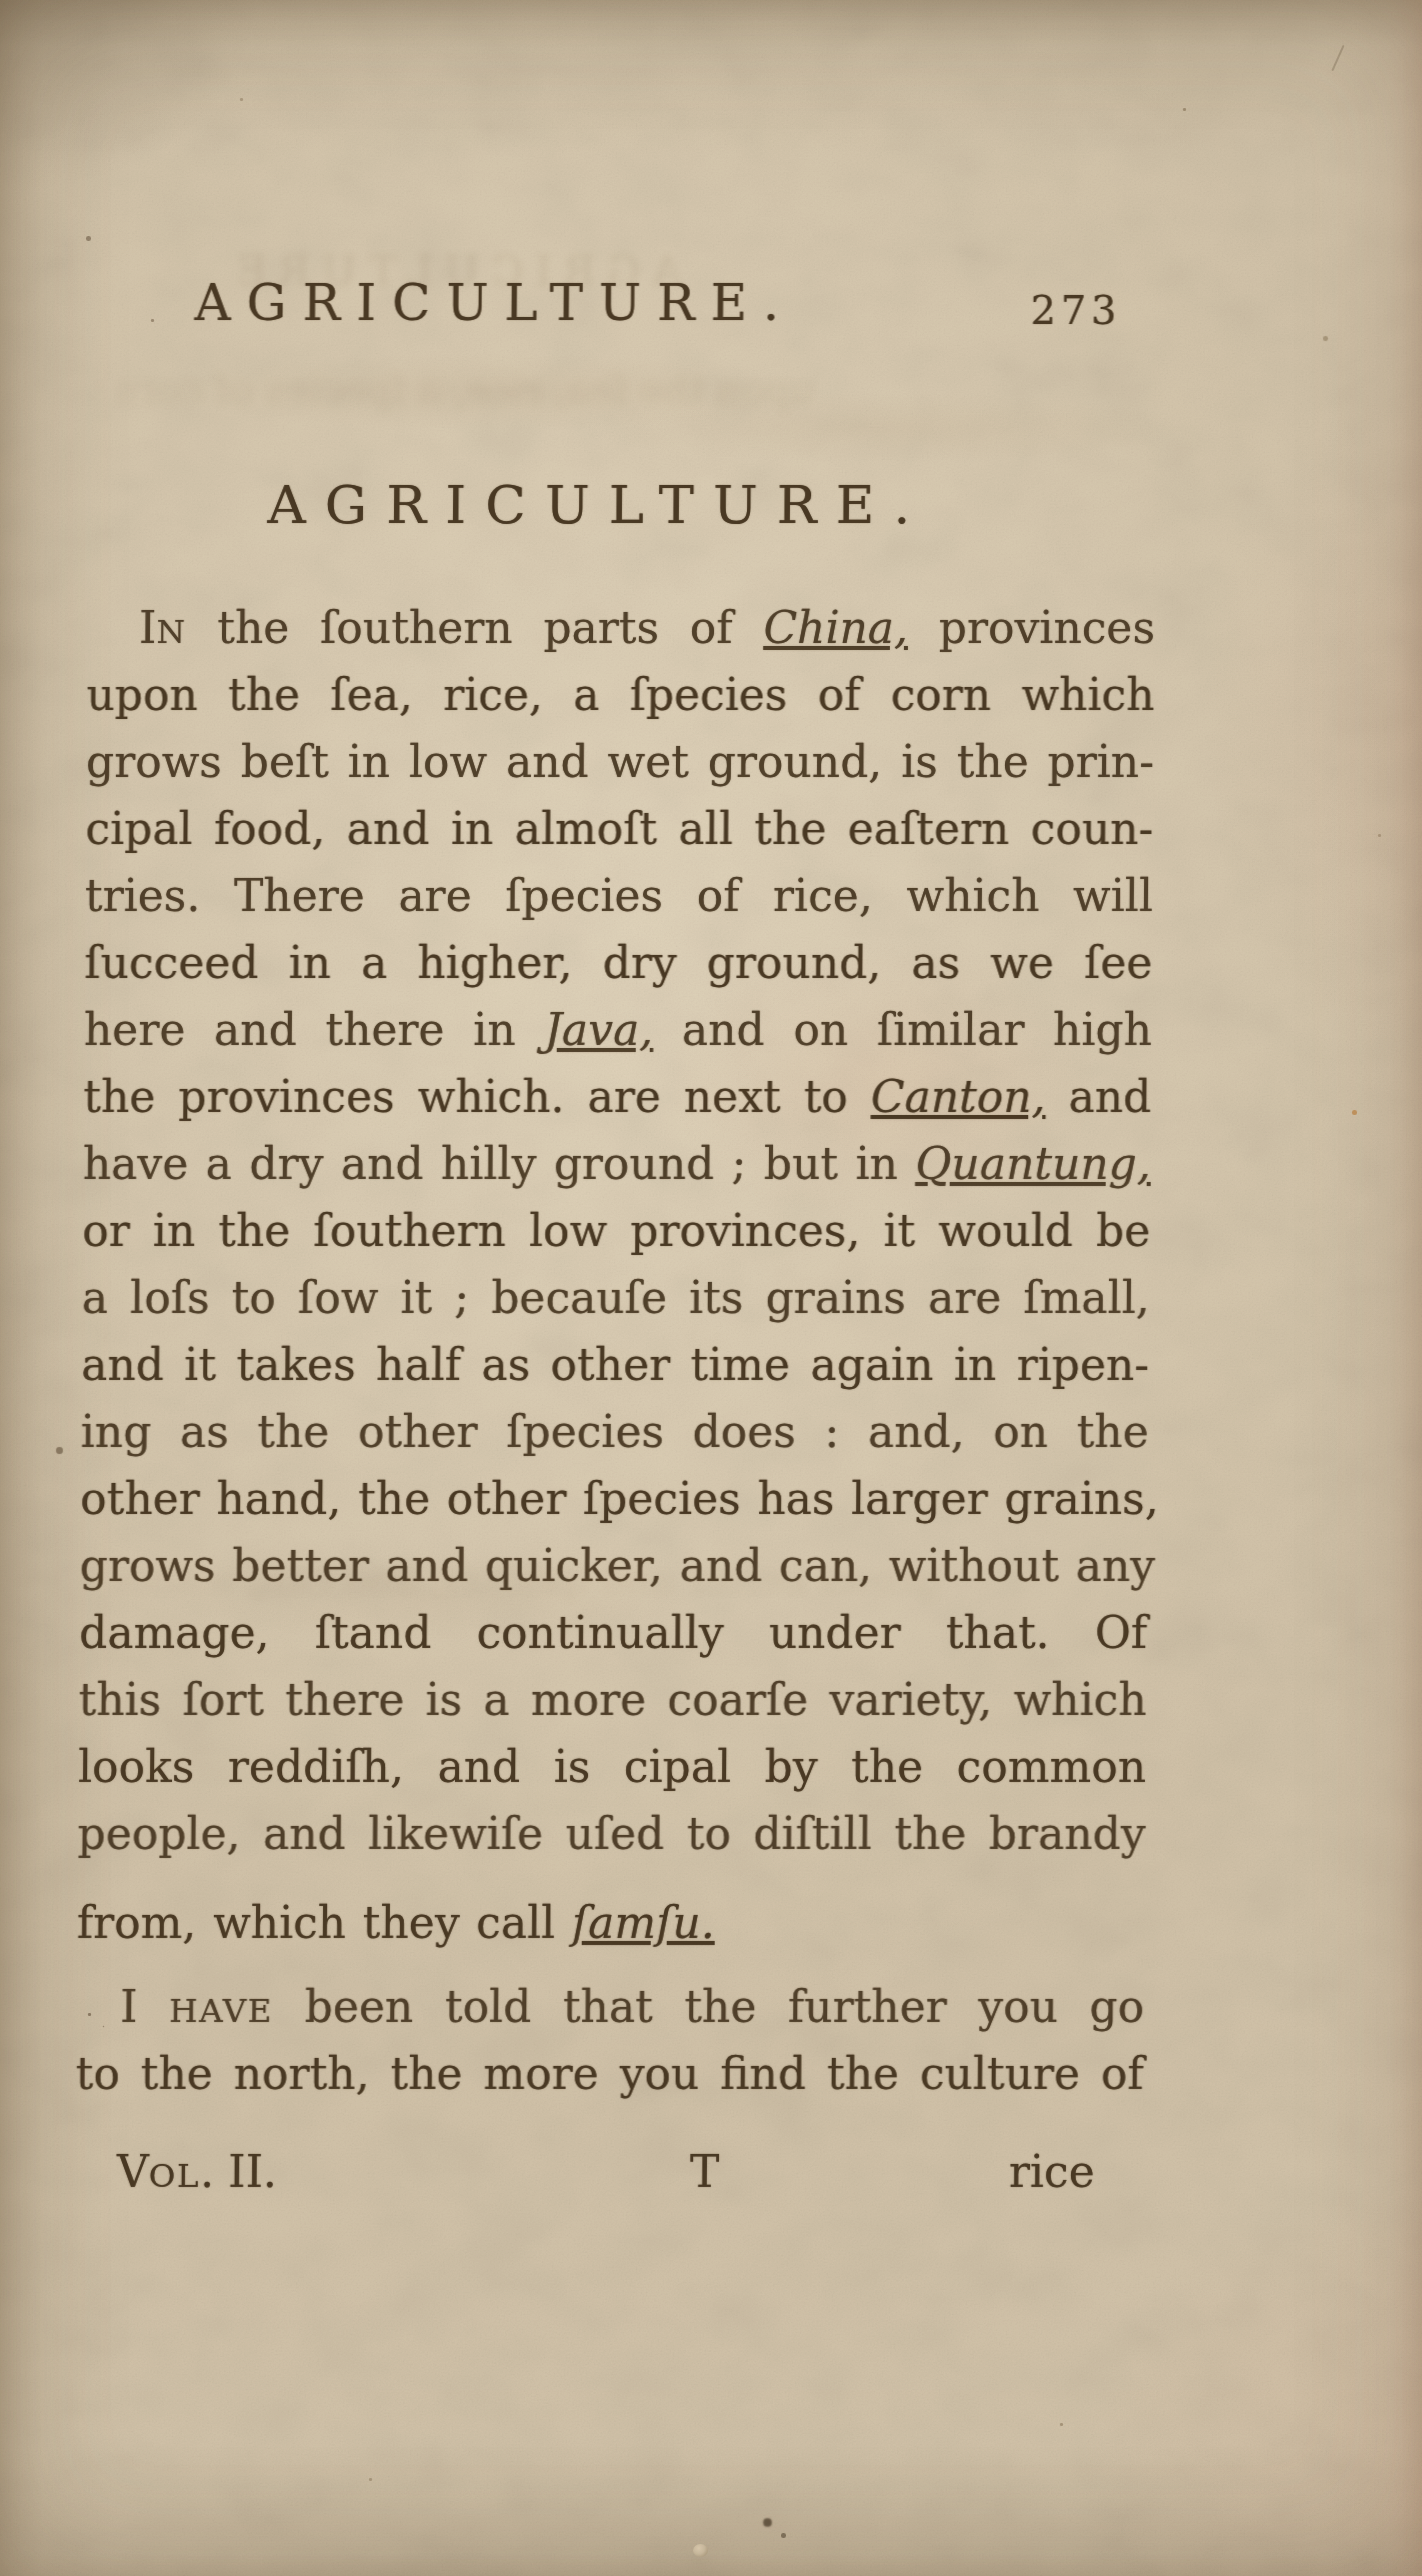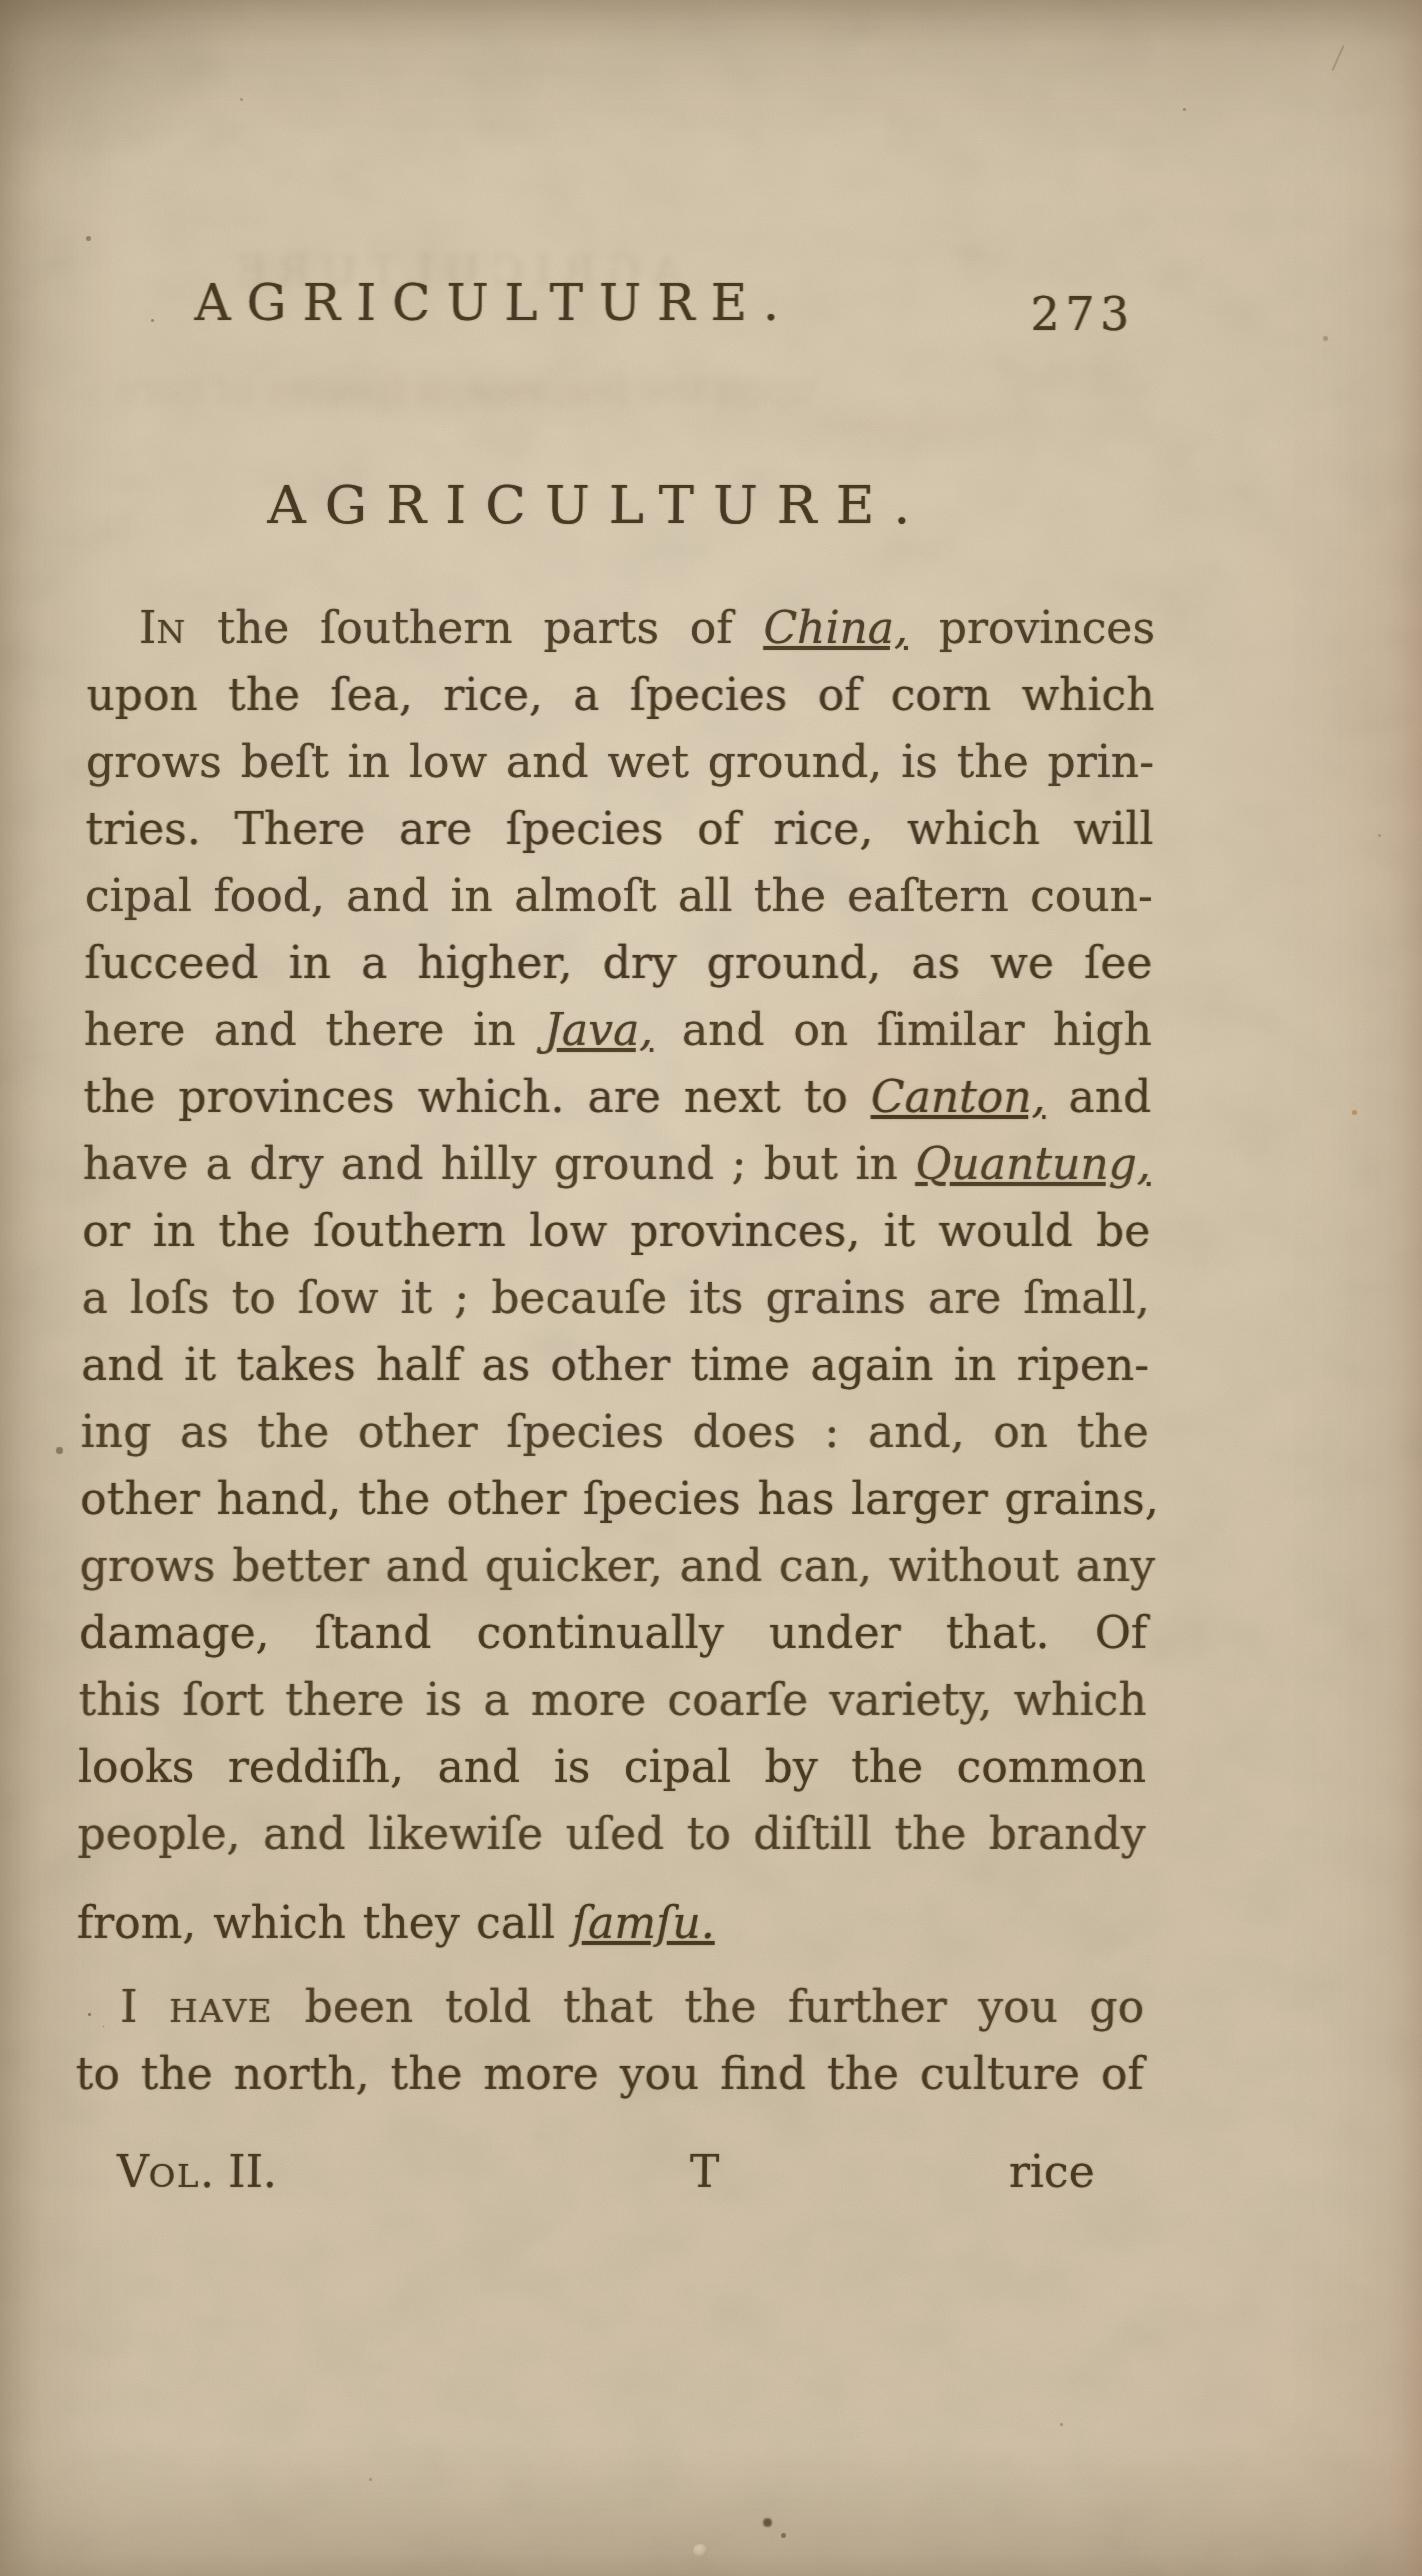--- a/index.html
+++ b/index.html
@@ -61,21 +61,21 @@
     color:var(--ink);
     text-shadow:0 0 0.9px rgba(75,58,36,.65), 0 0 2.8px rgba(75,58,36,.14);
     filter:blur(0.3px);
   }
   .rh-title{
     position:absolute;left:197px;top:274px;
     font-size:50px;letter-spacing:.32em;white-space:nowrap;
   }
   .rh-pagenum{
     position:absolute;left:1033px;top:287px;
-    font-size:46px;letter-spacing:.12em;
+    font-size:40px;letter-spacing:.12em;
   }
   .chapter-heading{
     position:absolute;left:142px;top:474px;width:921px;
     font-size:53px;letter-spacing:.36em;text-align:center;white-space:nowrap;
   }
   .body-text{
     position:absolute;left:92px;top:594px;width:1068px;
     font-size:44px;line-height:67px;
     word-spacing:.06em;
   }
@@ -143,22 +143,22 @@
   <div class="rh-title">AGRICULTURE.</div>
   <div class="rh-pagenum">273</div>
 
   <div class="chapter-heading">AGRICULTURE.</div>
 
   <div class="body-text">
       <div class="para para-1">
         <div class="line indent"><span>I</span><span class="seg-sc">N</span><span> the ſouthern parts of </span><span class="seg-i">China,</span><span> provinces</span></div>
         <div class="line"><span>upon the ſea, rice, a ſpecies of corn which</span></div>
         <div class="line"><span>grows beſt in low and wet ground, is the prin-</span></div>
+        <div class="line"><span>cipal food, and in almoſt all the eaſtern coun-</span></div>
         <div class="line"><span>tries. There are ſpecies of rice, which will</span></div>
-        <div class="line"><span>cipal food, and in almoſt all the eaſtern coun-</span></div>
         <div class="line"><span>ſucceed in a higher, dry ground, as we ſee</span></div>
         <div class="line"><span>here and there in </span><span class="seg-i">Java,</span><span> and on ſimilar high</span></div>
         <div class="line"><span>the provinces which. are next to </span><span class="seg-i">Canton,</span><span> and</span></div>
         <div class="line"><span>have a dry and hilly ground ; but in </span><span class="seg-i">Quantung,</span></div>
         <div class="line"><span>or in the ſouthern low provinces, it would be</span></div>
         <div class="line"><span>a loſs to ſow it ; becauſe its grains are ſmall,</span></div>
         <div class="line"><span>and it takes half as other time again in ripen-</span></div>
         <div class="line"><span>ing as the other ſpecies does : and, on the</span></div>
         <div class="line"><span>other hand, the other ſpecies has larger grains,</span></div>
         <div class="line"><span>grows better and quicker, and can, without any</span></div>

